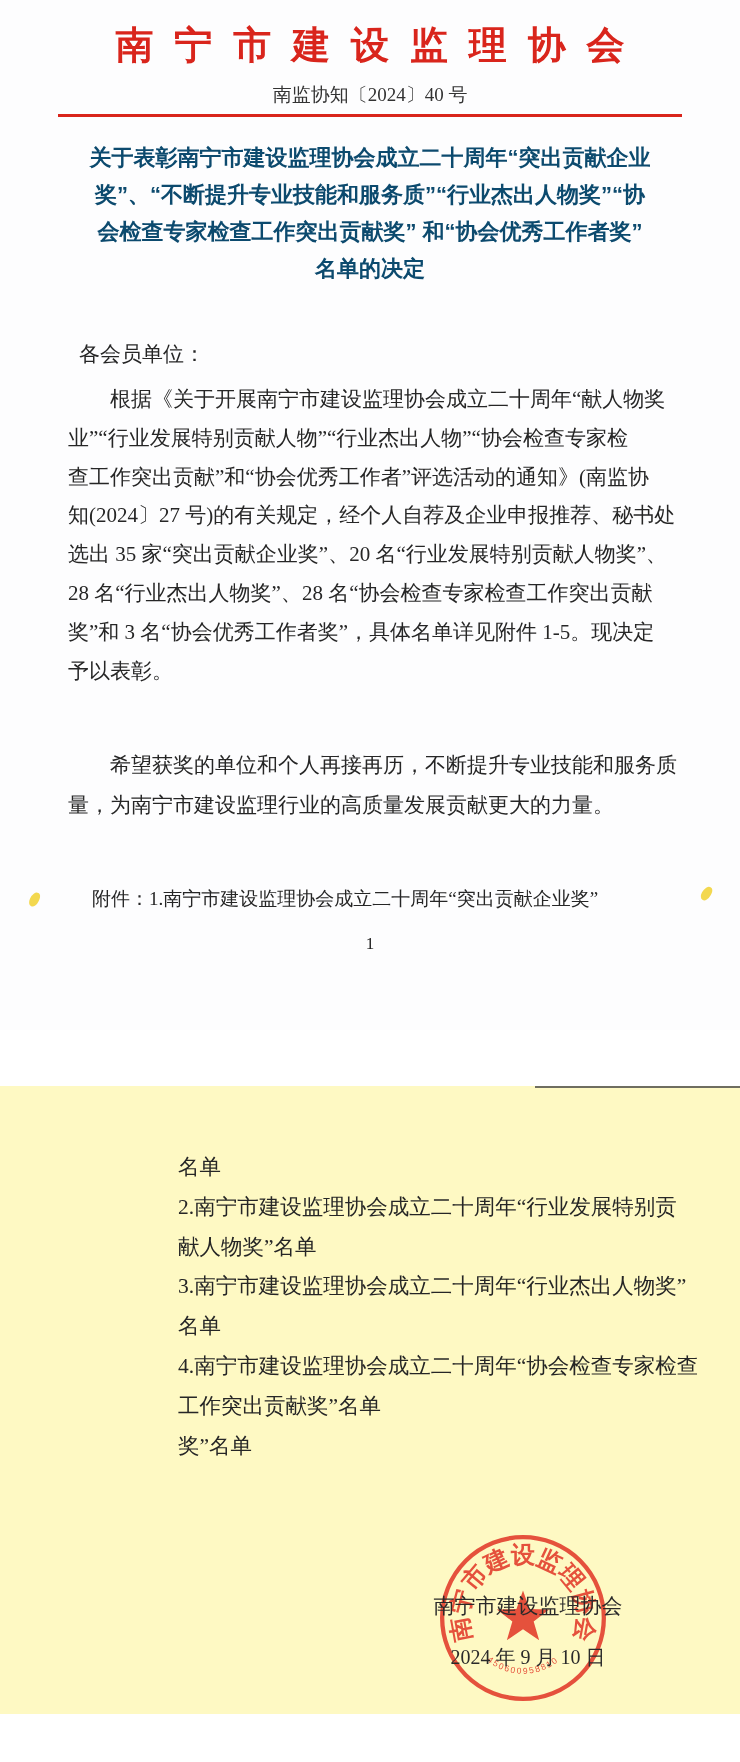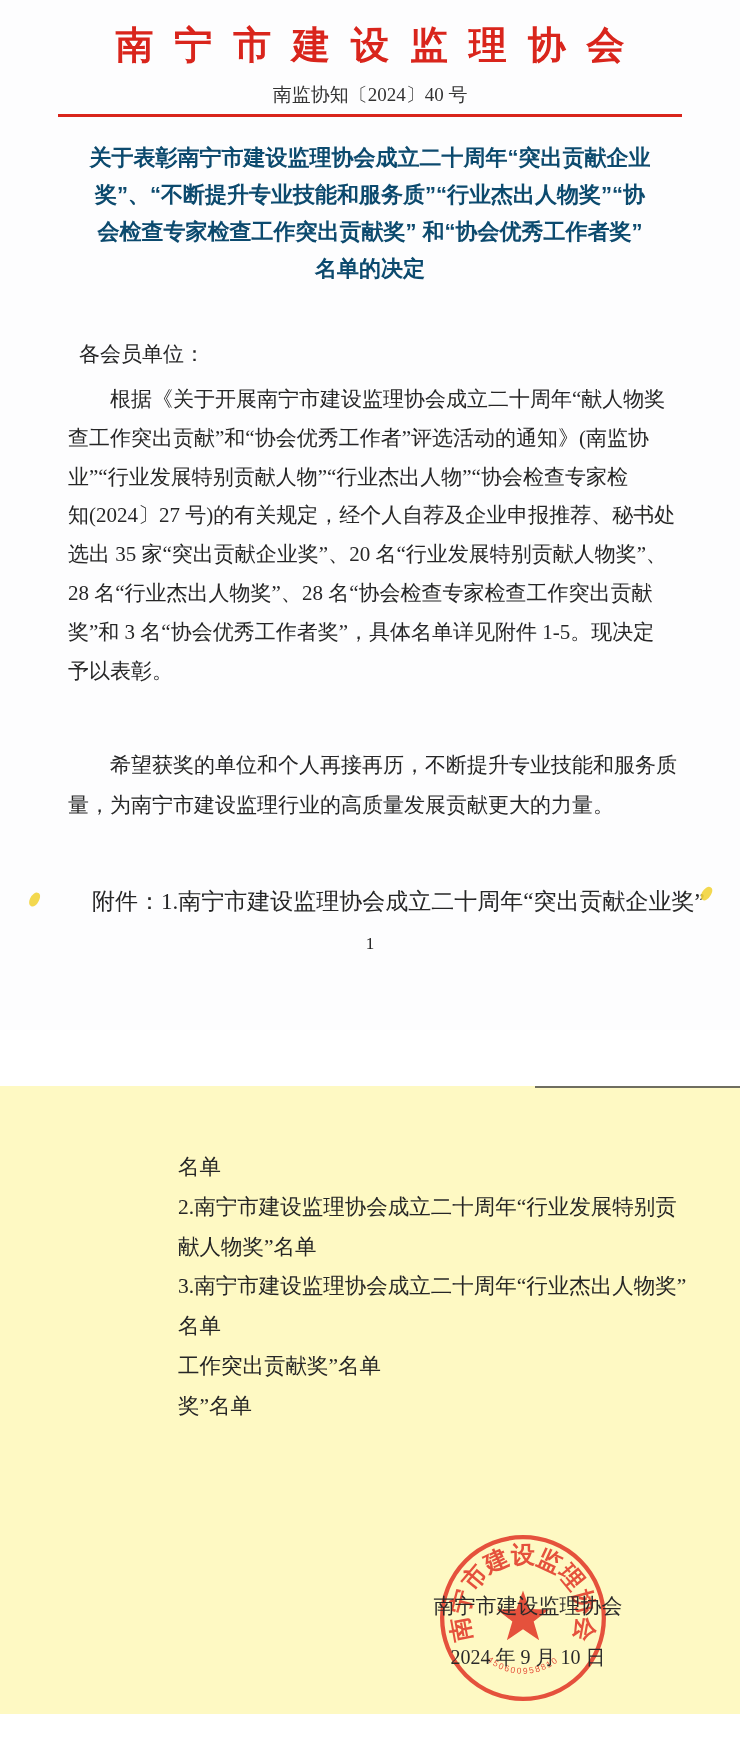--- a/index.html
+++ b/index.html
@@ -26,21 +26,21 @@
     font-family:"Liberation Sans","DejaVu Sans",sans-serif;font-weight:bold;
     font-size:22px;line-height:37px;color:#0c4a6e;
   }
   .salutation{position:absolute;top:340px;left:68px;font-size:21px;margin-left:11px;}
   .body-block{position:absolute;left:68px;width:612px;font-size:21px;}
   .para1{top:380px;line-height:38.8px;}
   .para2{top:745px;line-height:40px;}
   .b-line{white-space:nowrap;}
   .indent{text-indent:2em;}
 
-  .attachment-line{position:absolute;top:886px;left:92px;font-size:23px;white-space:nowrap;}
+  .attachment-line{position:absolute;top:886px;left:92px;font-size:19px;white-space:nowrap;}
   .page-num{position:absolute;top:934px;left:0;width:740px;text-align:center;font-size:17px;color:#222;}
 
   .hl-mark{position:absolute;width:9px;height:15px;background:#f2d43c;border-radius:60% 40% 55% 45%;opacity:.9;}
   .hl-left{top:892px;left:30px;transform:rotate(24deg);}
   .hl-right{top:886px;left:702px;transform:rotate(28deg);}
 
   .list-block{position:absolute;top:62px;left:178px;font-size:21.5px;line-height:39.8px;}
 
   .signature{position:absolute;left:380px;width:296px;text-align:center;font-size:21px;color:#2a2a2a;}
   .sig-org{top:506px;}
@@ -64,22 +64,22 @@
       <div class="b-line">关于表彰南宁市建设监理协会成立二十周年“突出贡献企业</div>
       <div class="b-line">奖”、“不断提升专业技能和服务质”“行业杰出人物奖”“协</div>
       <div class="b-line">会检查专家检查工作突出贡献奖” 和“协会优秀工作者奖”</div>
       <div class="b-line">名单的决定</div>
     </div>
 
     <div class="salutation">各会员单位：</div>
 
     <div class="body-block para1">
       <div class="b-line indent">根据《关于开展南宁市建设监理协会成立二十周年“献人物奖</div>
+      <div class="b-line">业”“行业发展特别贡献人物”“行业杰出人物”“协会检查专家检</div>
       <div class="b-line">查工作突出贡献”和“协会优秀工作者”评选活动的通知》(南监协</div>
-      <div class="b-line">业”“行业发展特别贡献人物”“行业杰出人物”“协会检查专家检</div>
       <div class="b-line">知(2024〕27 号)的有关规定，经个人自荐及企业申报推荐、秘书处</div>
       <div class="b-line">选出 35 家“突出贡献企业奖”、20 名“行业发展特别贡献人物奖”、</div>
       <div class="b-line">28 名“行业杰出人物奖”、28 名“协会检查专家检查工作突出贡献</div>
       <div class="b-line">奖”和 3 名“协会优秀工作者奖”，具体名单详见附件 1-5。现决定</div>
       <div class="b-line">予以表彰。</div>
     </div>
 
     <div class="body-block para2">
       <div class="b-line indent">希望获奖的单位和个人再接再历，不断提升专业技能和服务质</div>
       <div class="b-line">量，为南宁市建设监理行业的高质量发展贡献更大的力量。</div>
@@ -97,20 +97,21 @@
 
   <section class="page page2">
     <div class="page2-topline"></div>
 
     <div class="list-block">
       <div class="b-line">名单</div>
       <div class="b-line">2.南宁市建设监理协会成立二十周年“行业发展特别贡</div>
       <div class="b-line">献人物奖”名单</div>
       <div class="b-line">3.南宁市建设监理协会成立二十周年“行业杰出人物奖”</div>
       <div class="b-line">名单</div>
+      <div class="b-line">4.南宁市建设监理协会成立二十周年“协会检查专家检查</div>
       <div class="b-line">工作突出贡献奖”名单</div>
       <div class="b-line">奖”名单</div>
     </div>
 
     <svg class="seal" viewBox="0 0 200 200" aria-hidden="true">
       <defs>
         <path id="sealArcTop" d="M 51 141 A 64 64 0 1 1 149 141" fill="none"></path>
         <path id="sealArcBottom" d="M 45.5 135.4 A 65 65 0 0 0 154.5 135.4" fill="none"></path>
       </defs>
       <circle cx="100" cy="100" r="94" fill="none" stroke="#e23a2a" stroke-width="5"></circle>

